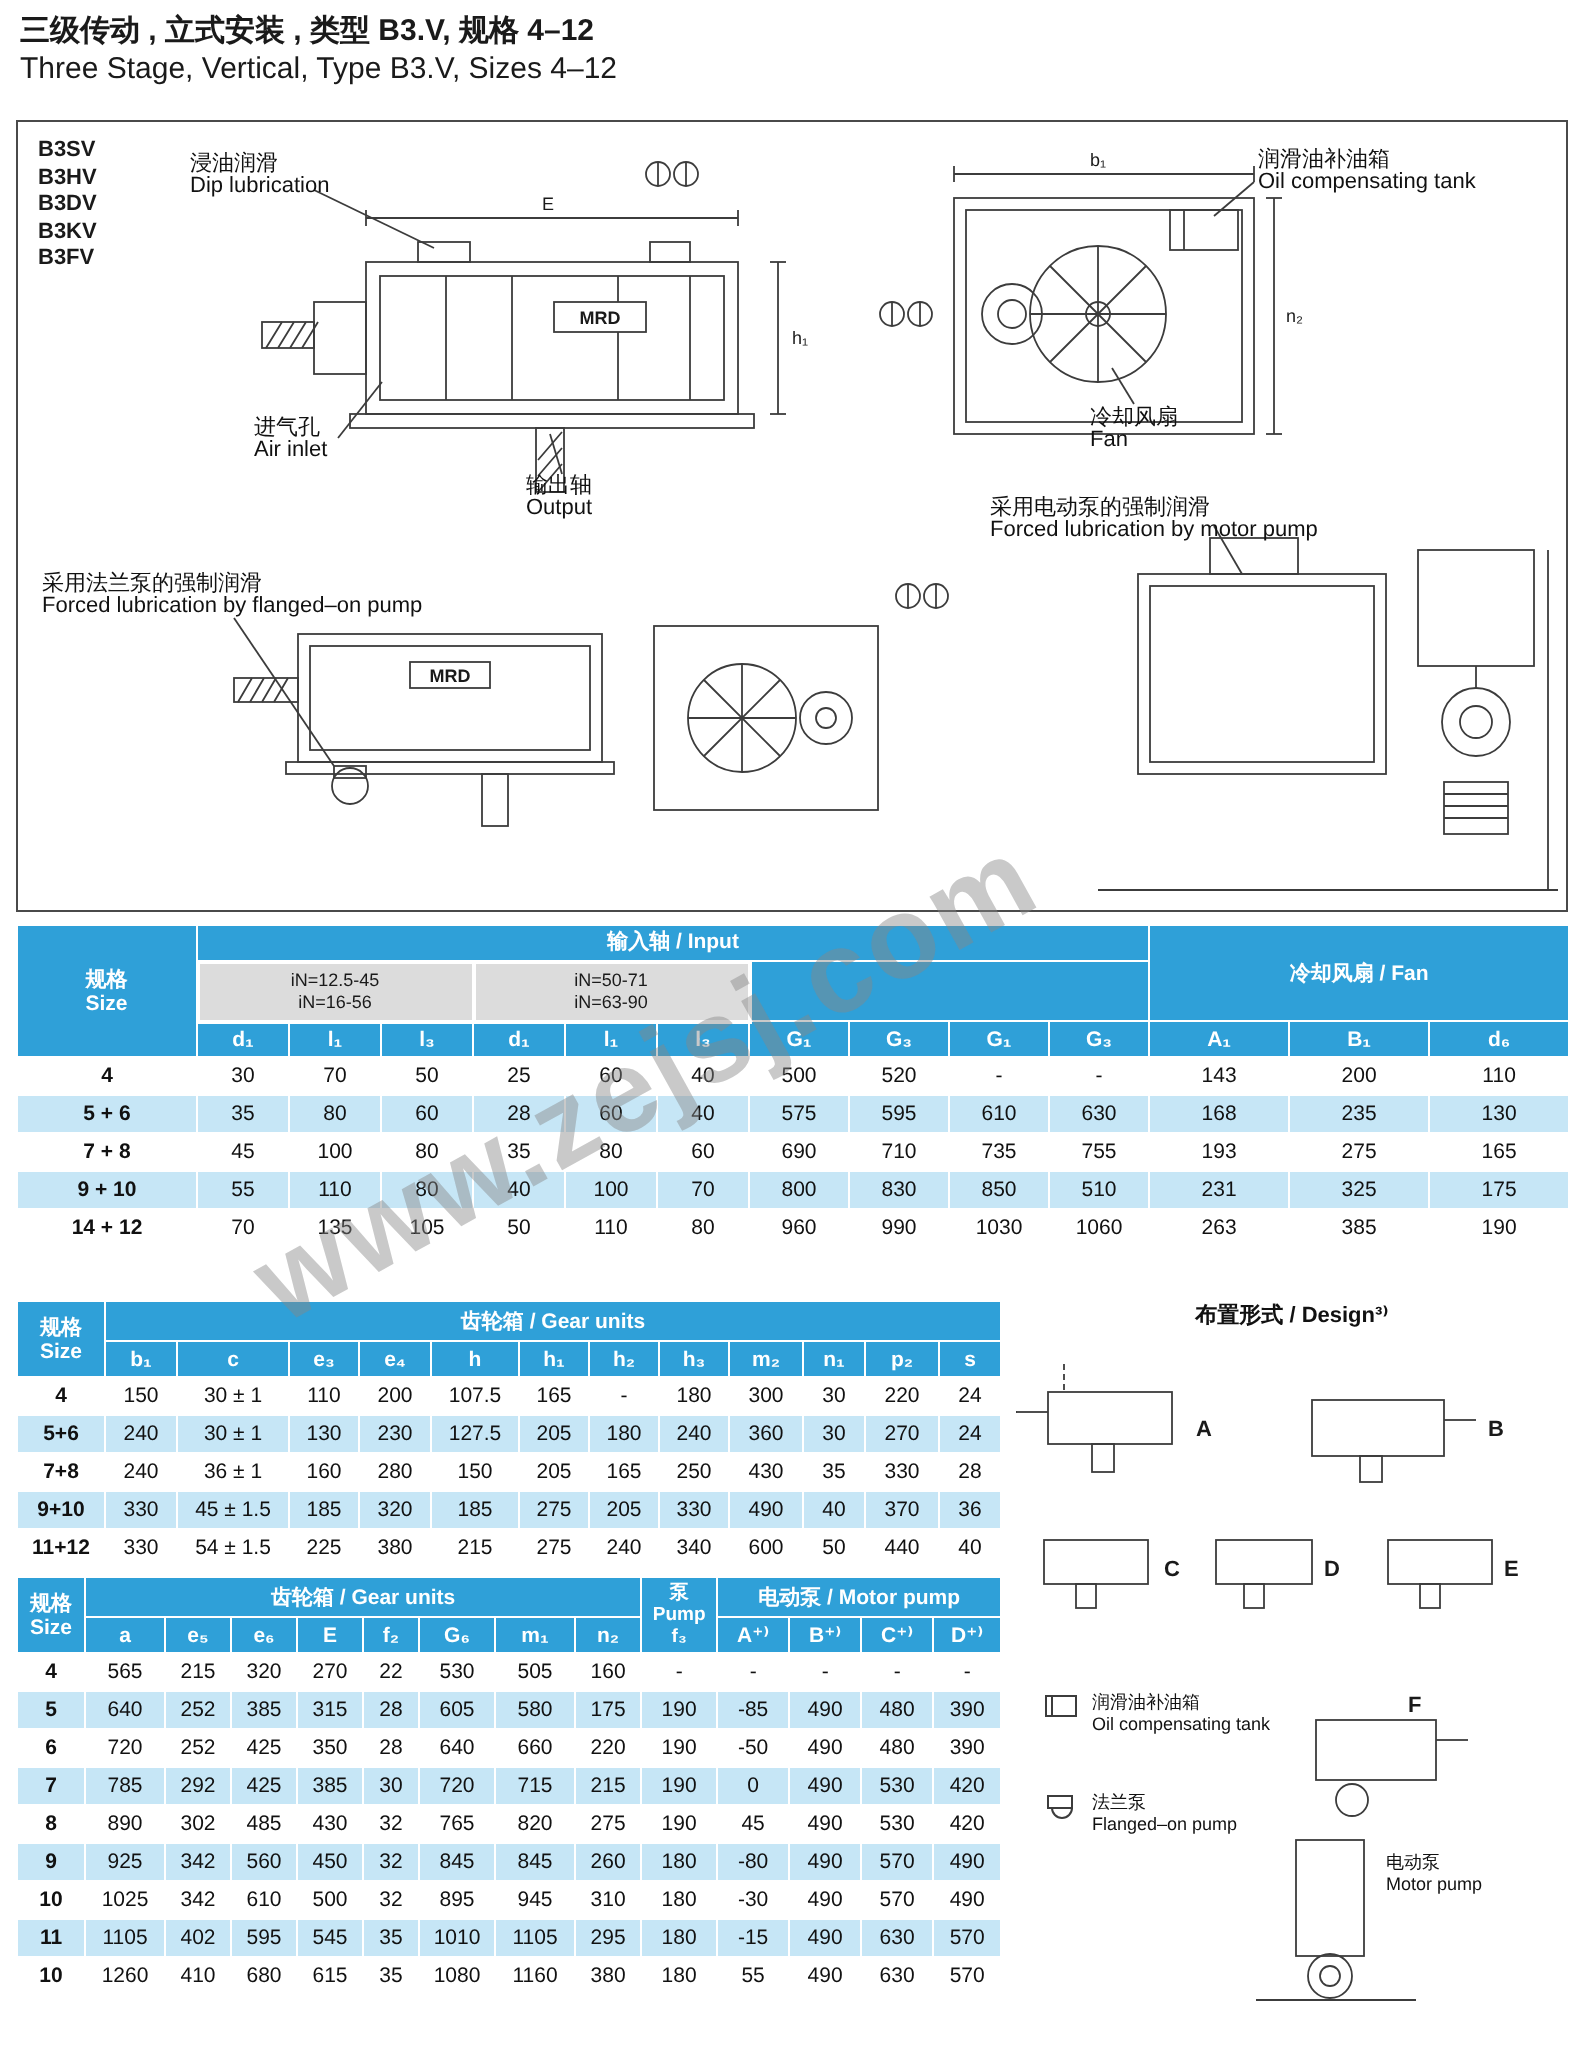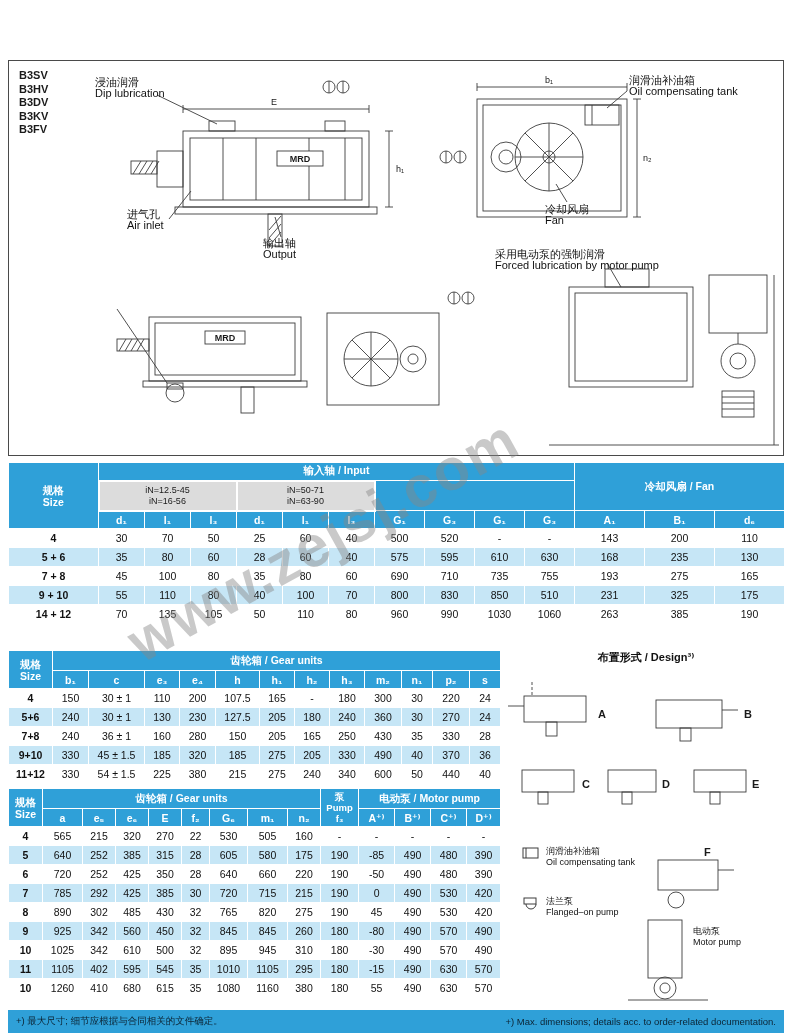--- a/index.html
+++ b/index.html
@@ -37,20 +37,22 @@
     letter-spacing:2px;white-space:nowrap;z-index:30;pointer-events:none}
 
   .footer{position:absolute;left:8px;top:1010px;width:776px;height:23px;background:#2FA0D8;
     display:flex;justify-content:space-between;align-items:center;padding:0 8px;font-size:9.5px;color:#0b2333}
 </style>
 </head>
 <body>
 
 <div class="page">
 
+  <div class="title-zh">三级传动 , 立式安装 , 类型 B3.V, 规格 4–12</div>
+  <div class="title-en">Three Stage, Vertical, Type B3.V, Sizes 4–12</div>
 
   <div class="diagram-box">
     <div class="models">
       <div>B3SV</div>
       <div>B3HV</div>
       <div>B3DV</div>
       <div>B3KV</div>
       <div>B3FV</div>
     </div>
 
@@ -170,20 +172,24 @@
       <div>冷却风扇</div>
         <div>Fan</div>
     </div>
     <div class="ann" style="left:254px;top:177px">
       <div>输出轴</div>
         <div>Output</div>
     </div>
     <div class="ann" style="left:486px;top:188px">
       <div>采用电动泵的强制润滑</div>
         <div>Forced lubrication by motor pump</div>
+    </div>
+    <div class="ann" style="left:12px;top:226px">
+      <div>采用法兰泵的强制润滑</div>
+        <div>Forced lubrication by flanged–on pump</div>
     </div>
   </div>
 
   <table class="tbl" style="left:8px;top:462px;width:776px">
     <colgroup>
       <col style="width:90px">
         <col style="width:46px">
         <col style="width:46px">
         <col style="width:46px">
       <col style="width:46px">
@@ -690,18 +696,14 @@
     <div class="legend-row" style="left:185px;top:276px">
       <div class="legend-text">
         <div>电动泵</div>
           <div>Motor pump</div>
       </div>
     </div>
   </div>
 
   <div class="watermark">www.zejsj.com</div>
 
-  <div class="footer">
-    <span>+) 最大尺寸; 细节应根据与合同相关的文件确定。</span>
-    <span>+) Max. dimensions; details acc. to order-related documentation.</span>
-  </div>
 
 </div>
 
 </body></html>

